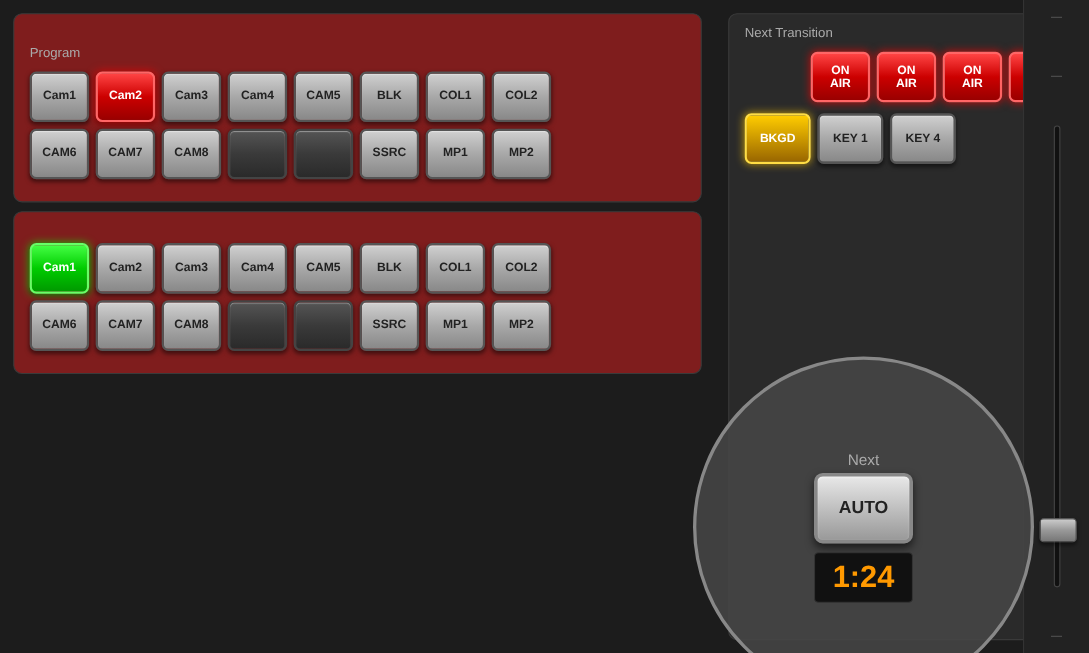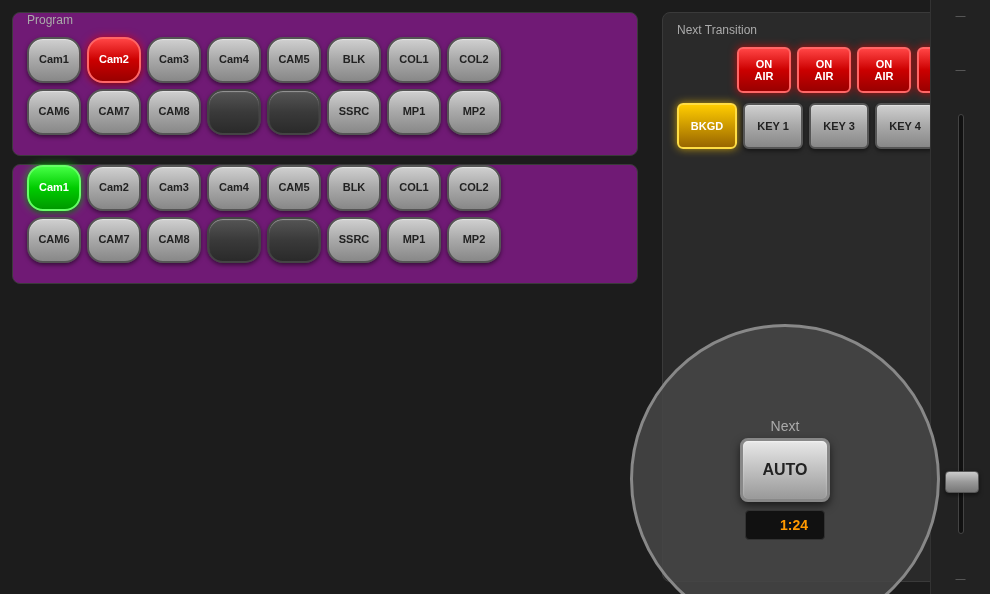--- a/index.html
+++ b/index.html
@@ -31,44 +31,44 @@
 
     .right-panel {
       width: 340px;
       padding: 12px;
       display: flex;
       flex-direction: row;
       gap: 8px;
     }
 
     .section {
-      background: #701a75;
+      background: #7f1d1d;
       border-radius: 8px;
-      padding: 0 14px 14px 14px;
+      padding: 28px 14px 14px 14px;
       border: 1px solid #3a3a3a;
     }
 
     .section-label {
       color: #aaa;
       font-size: 12px;
       margin-bottom: 10px;
       font-weight: normal;
     }
 
     .button-row {
       display: flex;
       flex-direction: row;
       gap: 6px;
       margin-bottom: 6px;
     }
 
     .cam-btn {
       width: 54px;
       height: 46px;
-      border-radius: 16px;
+      border-radius: 6px;
       border: 2px solid #555;
       background: linear-gradient(180deg, #d0d0d0 0%, #a8a8a8 50%, #888 100%);
       color: #222;
       font-size: 11px;
       font-weight: bold;
       cursor: pointer;
       display: flex;
       align-items: center;
       justify-content: center;
       text-align: center;
@@ -254,27 +254,27 @@
 
     .rate-label {
       color: #aaa;
       font-size: 14px;
       margin-bottom: 4px;
     }
 
     .rate-value {
       background: #111;
       color: #ff9900;
-      font-size: 14px;
+      font-size: 28px;
       font-weight: bold;
       padding: 6px 16px;
       border-radius: 4px;
       border: 1px solid #333;
       min-width: 80px;
-      text-align: right;
+      text-align: center;
     }
 
     .on-air-row {
       display: flex;
       flex-direction: row;
       gap: 6px;
       margin-bottom: 10px;
     }
 
     .key-row {
@@ -365,21 +365,20 @@
         </div>
         <div class="on-air-btn active">
           <span class="line1">ON</span>
           <span class="line2">AIR</span>
         </div>
       </div>
 
       <div class="key-row">
         <button class="key-btn active-yellow">BKGD</button>
         <button class="key-btn">KEY 1</button>
-        <button class="key-btn">KEY 3</button>
         <button class="key-btn">KEY 4</button>
       </div>
 
     </div>
 
     <div style="color:#aaa; font-size:12px; margin-top:4px; padding-left:4px;">Tr</div>
 
   </div>
 
   <div class="fader-panel">

